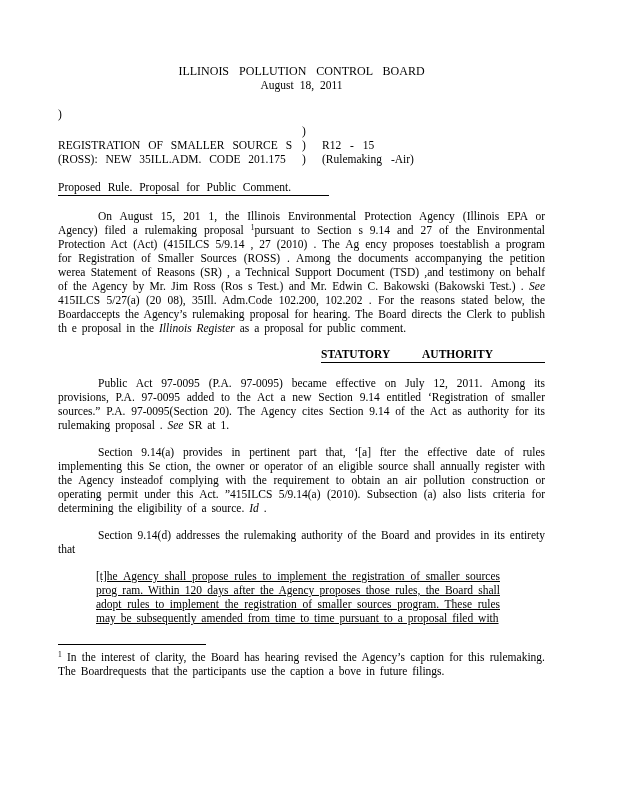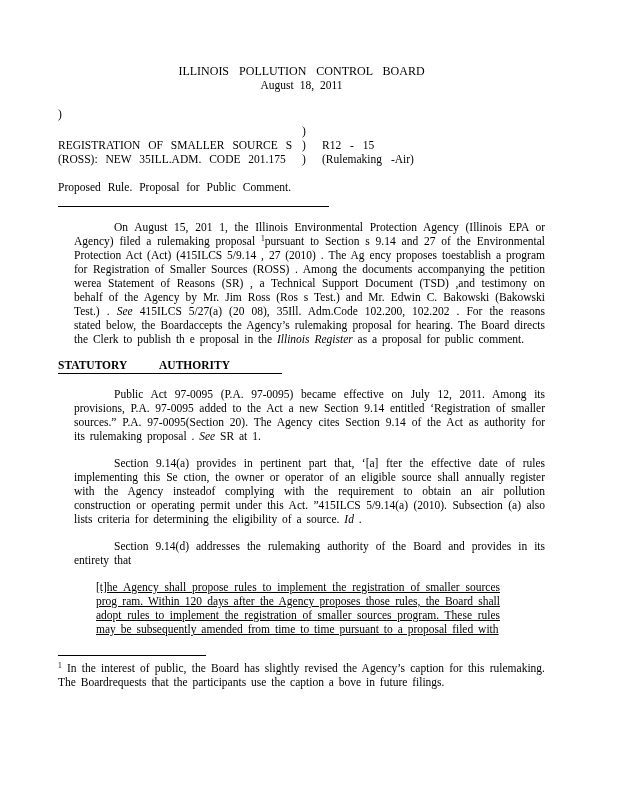--- a/index.html
+++ b/index.html
@@ -24,34 +24,34 @@
   .cap-row { display: flex; align-items: baseline; }
   .cap-left { width: 244px; word-spacing: 5px; flex: none; min-height: 14px; }
   .cap-paren { width: 20px; flex: none; }
   .cap-right { word-spacing: 6px; }
 
   .subject-wrap { margin-top: 14px; }
   .subject-line {
     display: inline-block;
     border-bottom: 1px solid #000;
     padding-right: 38px;
-    padding-bottom: 12px;
+    padding-bottom: 1px;
     word-spacing: 4px;
   }
 
   .opinion-line { margin-top: 14px; word-spacing: 4px; }
 
   .para {
-    margin: 13px 0 0 16px;
+    margin: 13px 0 0 0;
     text-align: justify;
     text-indent: 40px;
     word-spacing: 2px;
   }
 
-  .sec-heading { margin-top: 12px; margin-bottom: 11px; text-align: left; }
+  .sec-heading { margin-top: 12px; margin-bottom: 11px; text-align: right; }
   .sec-heading span {
     display: inline-block;
     font-weight: bold;
     border-bottom: 1.5px solid #000;
     padding-right: 52px;
     padding-bottom: 1px;
     word-spacing: 30px;
   }
 
   .bquote {
@@ -122,16 +122,16 @@
   <p class="para"><span>Public Act 97-0095 (P.A. 97-0095) became effective on July 12, 2011. Among its provisions, P.A. 97-0095 added to the Act a new Section 9.14 entitled ‘Registration of smaller sources.” P.A. 97-0095(Section 20). The Agency cites Section 9.14 of the Act as authority for its rulemaking proposal . </span><span class="it">See</span><span> SR at 1.</span></p>
 
   <p class="para"><span>Section 9.14(a) provides in pertinent part that, ‘[a] fter the effective date of rules implementing this Se ction, the owner or operator of an eligible source shall annually register with the Agency insteadof complying with the requirement to obtain an air pollution construction or operating permit under this Act. ”415ILCS 5/9.14(a) (2010). Subsection (a) also lists criteria for determining the eligibility of a source. </span><span class="it">Id</span><span> .</span></p>
 
   <p class="para">Section 9.14(d) addresses the rulemaking authority of the Board and provides in its entirety that</p>
 
   <div class="bquote">[t]he Agency shall propose rules to implement the registration of smaller sources prog ram. Within 120 days after the Agency proposes those rules, the Board shall adopt rules to implement the registration of smaller sources program. These rules may be subsequently amended from time to time pursuant to a proposal filed with</div>
 
   <div class="footnote-block">
     <div class="fn-rule"></div>
-    <div class="fn-text"><sup class="fnref">1</sup><span> In the interest of public, the Board has slightly revised the Agency’s caption for this rulemaking. The Boardrequests that the participants use the caption a bove in future filings.</span></div>
+    <div class="fn-text"><sup class="fnref">1</sup><span> In the interest of clarity, the Board has hearing revised the Agency’s caption for this rulemaking. The Boardrequests that the participants use the caption a bove in future filings.</span></div>
   </div>
 
 </div>
 
 </body></html>

